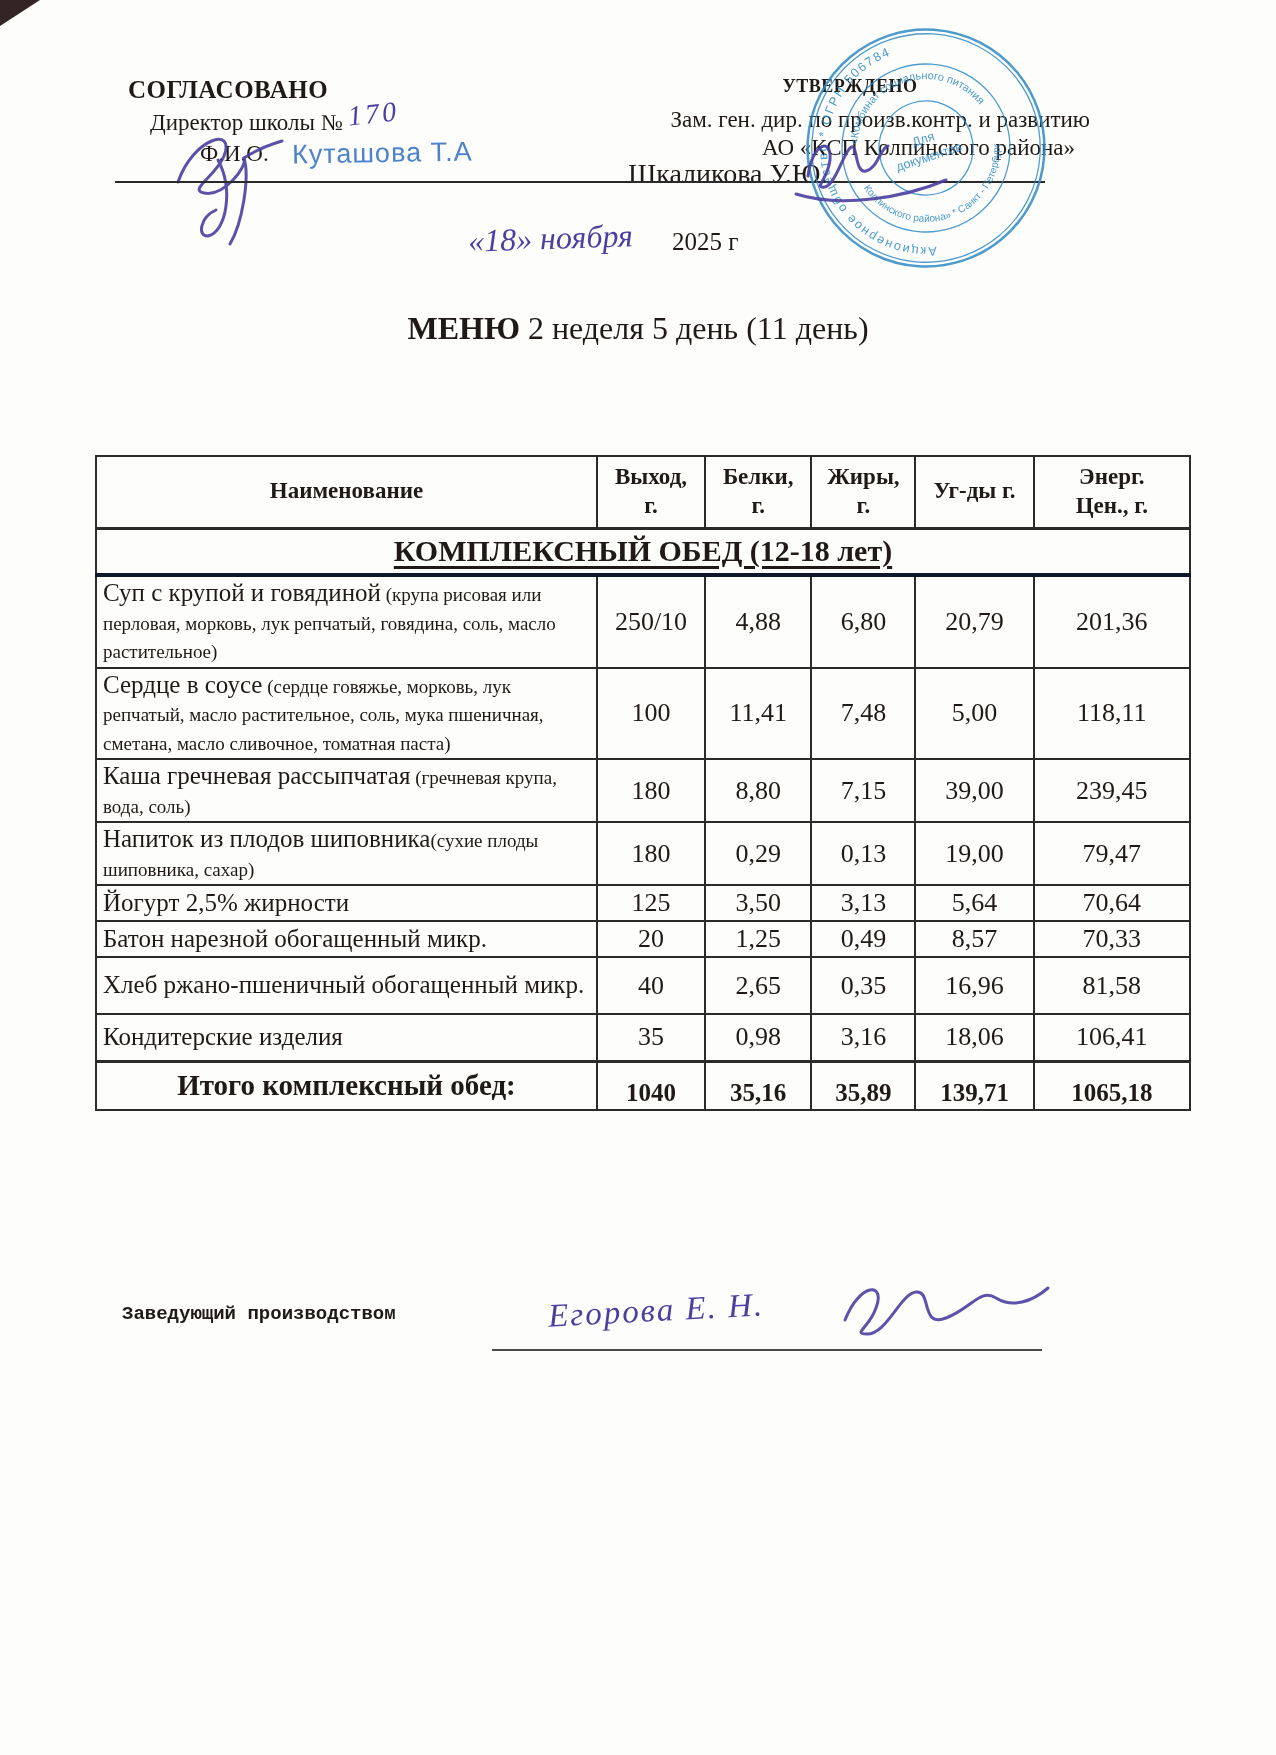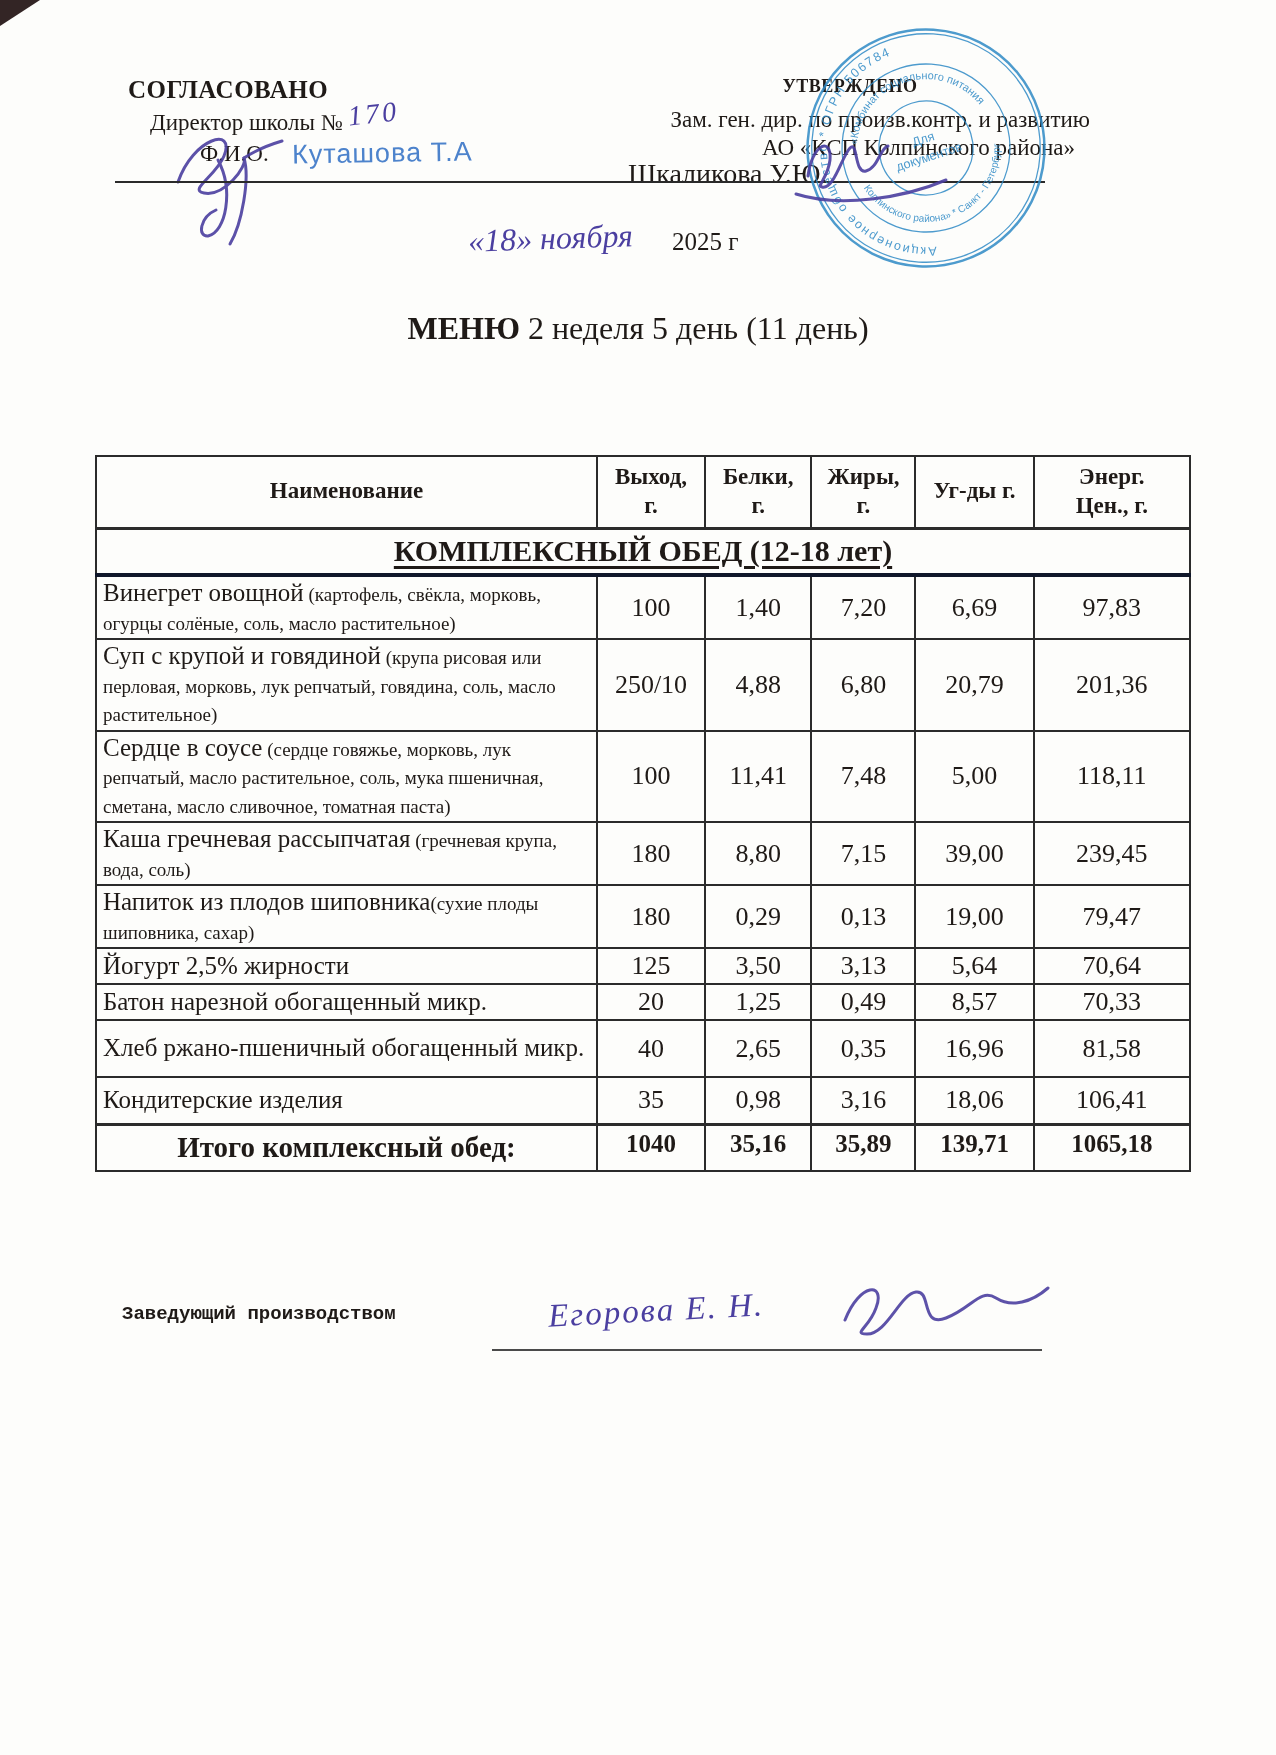--- a/index.html
+++ b/index.html
@@ -59,21 +59,21 @@
   tr.section .sec-text{
     text-decoration:underline;
     text-decoration-thickness:3px;
     text-underline-offset:5px;
   }
   td.name{font-size:25px;text-align:left;padding-left:10px;line-height:1.14;}
   td.name .ingr{font-size:19px;}
   td.num{font-size:26px;text-align:center;}
   tr.total td{border-top:3px solid #2b2b2b;}
   tr.total td.label{font-size:29px;font-weight:bold;text-align:center;margin-left:48px;}
-  tr.total td.num{font-weight:bold;font-size:25px;vertical-align:top;padding-top:4px;}
+  tr.total td.num{font-weight:bold;font-size:25px;vertical-align:top;padding-top:16px;}
   
   .f-label{left:122px;top:1303px;font-size:19px;font-weight:bold;font-family:Liberation Mono, monospace;}
   .f-rule{left:492px;top:1349px;width:550px;height:2px;background:#4a4a4a;}
   .f-sig{left:548px;top:1292px;font-size:33px;transform:rotate(-3deg);letter-spacing:2px;}
 </style>
 </head>
 <body>
 
 <div class="page">
 
@@ -154,28 +154,20 @@
       <th><span>Выход,</span><br><span>г.</span></th>
       <th><span>Белки,</span><br><span>г.</span></th>
       <th><span>Жиры,</span><br><span>г.</span></th>
       <th><span>Уг-ды г.</span></th>
       <th><span>Энерг.</span><br><span>Цен., г.</span></th>
     </tr>
     <tr class="section" style="height:47px">
       <td colspan="6"><span class="sec-text">КОМПЛЕКСНЫЙ ОБЕД (12-18 лет)</span></td>
     </tr>
 
-    <tr style="height:58px">
-      <td class="name"><span>Винегрет овощной</span><span class="ingr"> (картофель, свёкла, морковь, огурцы солёные, соль, масло растительное)</span></td>
-      <td class="num">100</td>
-      <td class="num">1,40</td>
-      <td class="num">7,20</td>
-      <td class="num">6,69</td>
-      <td class="num">97,83</td>
-    </tr>
     <tr style="height:82px">
       <td class="name"><span>Суп с крупой и говядиной</span><span class="ingr"> (крупа рисовая или перловая, морковь, лук репчатый, говядина, соль, масло растительное)</span></td>
       <td class="num">250/10</td>
       <td class="num">4,88</td>
       <td class="num">6,80</td>
       <td class="num">20,79</td>
       <td class="num">201,36</td>
     </tr>
     <tr style="height:85px">
       <td class="name"><span>Сердце в соусе</span><span class="ingr"> (сердце говяжье, морковь, лук репчатый, масло  растительное, соль, мука пшеничная, сметана, масло сливочное, томатная паста)</span></td>

